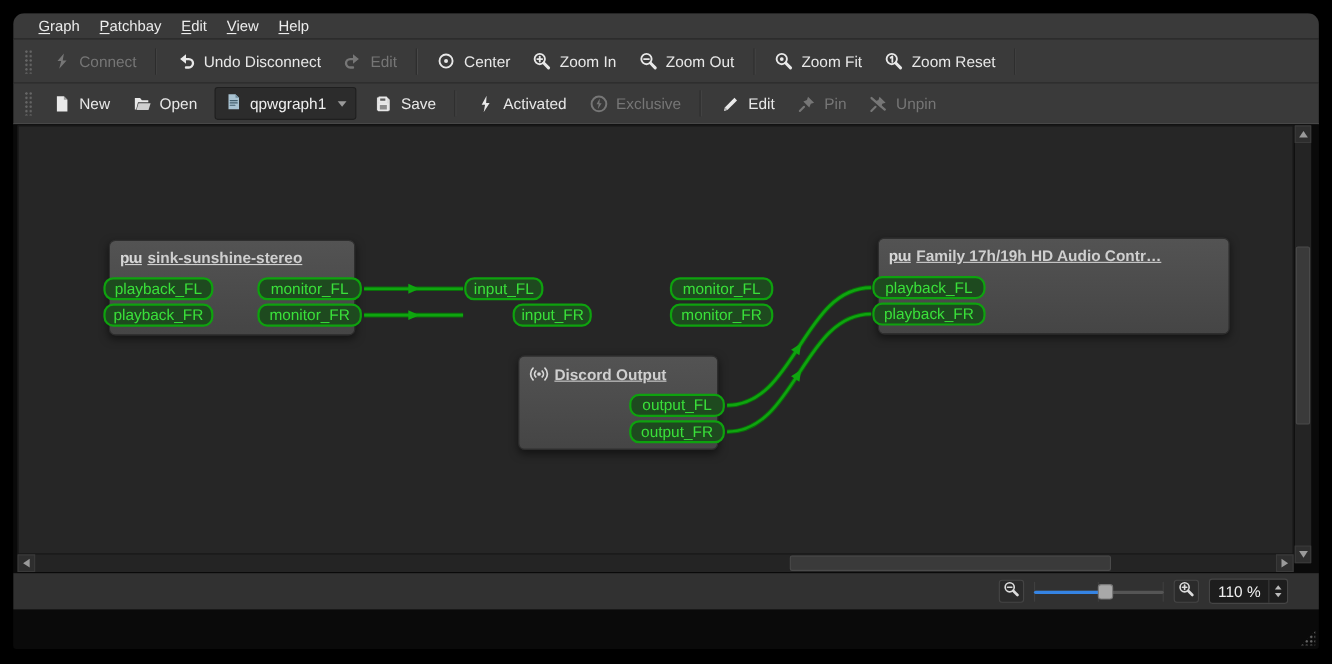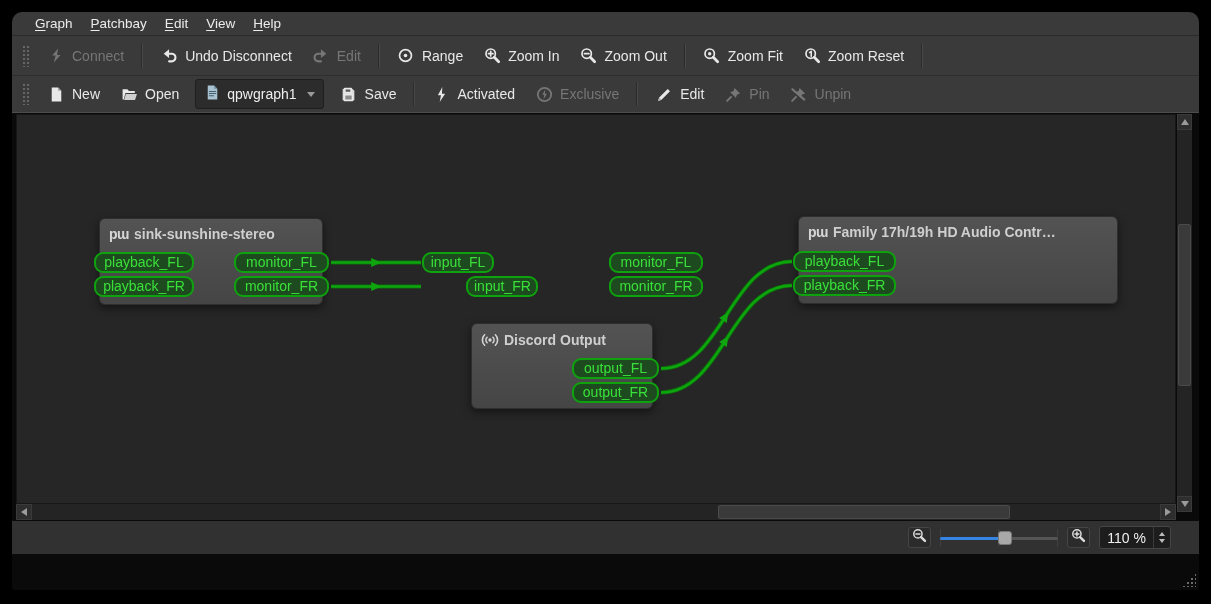--- a/index.html
+++ b/index.html
@@ -42,21 +42,21 @@
                    border-top:5px solid #9a9a9a; margin-left:4px; }
 
   
   .main { position:relative; height:408px; background:#0a0a0a; }
   .canvas { position:absolute; left:4px; top:1px; width:1160px; height:390px;
             background:#262626; border:1px solid #171717; overflow:hidden; }
   .node { position:absolute; background:linear-gradient(#535353,#454545);
           border:1px solid #2e2e2e; border-radius:6px;
           box-shadow:0 3px 8px rgba(0,0,0,.5); z-index:1; }
   .node-header { display:flex; align-items:center; gap:5px; padding:7px 9px 4px 9px;
-                 color:#cfcfcf; font-weight:bold; font-size:14px; white-space:nowrap; overflow:hidden; }
+                 color:#cfcfcf; font-weight:bold; font-size:14px; white-space:nowrap; overflow:hidden;text-decoration:underline; }
   .node-icon { color:#d6d6d6; display:flex; align-items:center; }
   .pwglyph { font-size:14px; font-weight:bold; letter-spacing:-.5px; }
   .port { position:absolute; z-index:2; height:21px; line-height:17px;
           background:#1e4a1f; border:2px solid #0ea20e; border-radius:9px;
           color:#3ae03a; font-size:14px; text-align:center; padding:0 6px;
           white-space:nowrap; overflow:hidden; }
   .wires { position:absolute; left:0; top:0; z-index:3; pointer-events:none; }
 
   
   .vscroll { position:absolute; left:1165px; top:1px; width:15px; height:398px; background:#242424; }
@@ -140,21 +140,21 @@
         <span>Edit</span>
       </div>
       <div class="tsep"></div>
       <div class="tbtn">
         <span class="icon">
           <svg width="17" height="17" viewBox="0 0 16 16" fill="none" stroke="currentColor" stroke-width="1.6" stroke-linecap="round" stroke-linejoin="round">
             <circle cx="8" cy="8" r="5.6"></circle>
             <circle cx="8" cy="8" r="1.7" fill="currentColor" stroke="none"></circle>
           </svg>
         </span>
-        <span>Range</span>
+        <span>Center</span>
       </div>
       <div class="tbtn">
         <span class="icon">
           <svg width="17" height="17" viewBox="0 0 16 16" fill="none" stroke="currentColor" stroke-width="1.6" stroke-linecap="round" stroke-linejoin="round">
             <circle cx="6.3" cy="6.3" r="4.4"></circle>
             <line x1="9.7" y1="9.7" x2="13.8" y2="13.8" stroke-width="2.6"></line>
             <line x1="4.2" y1="6.3" x2="8.4" y2="6.3"></line>
             <line x1="6.3" y1="4.2" x2="6.3" y2="8.4"></line>
           </svg>
         </span>

